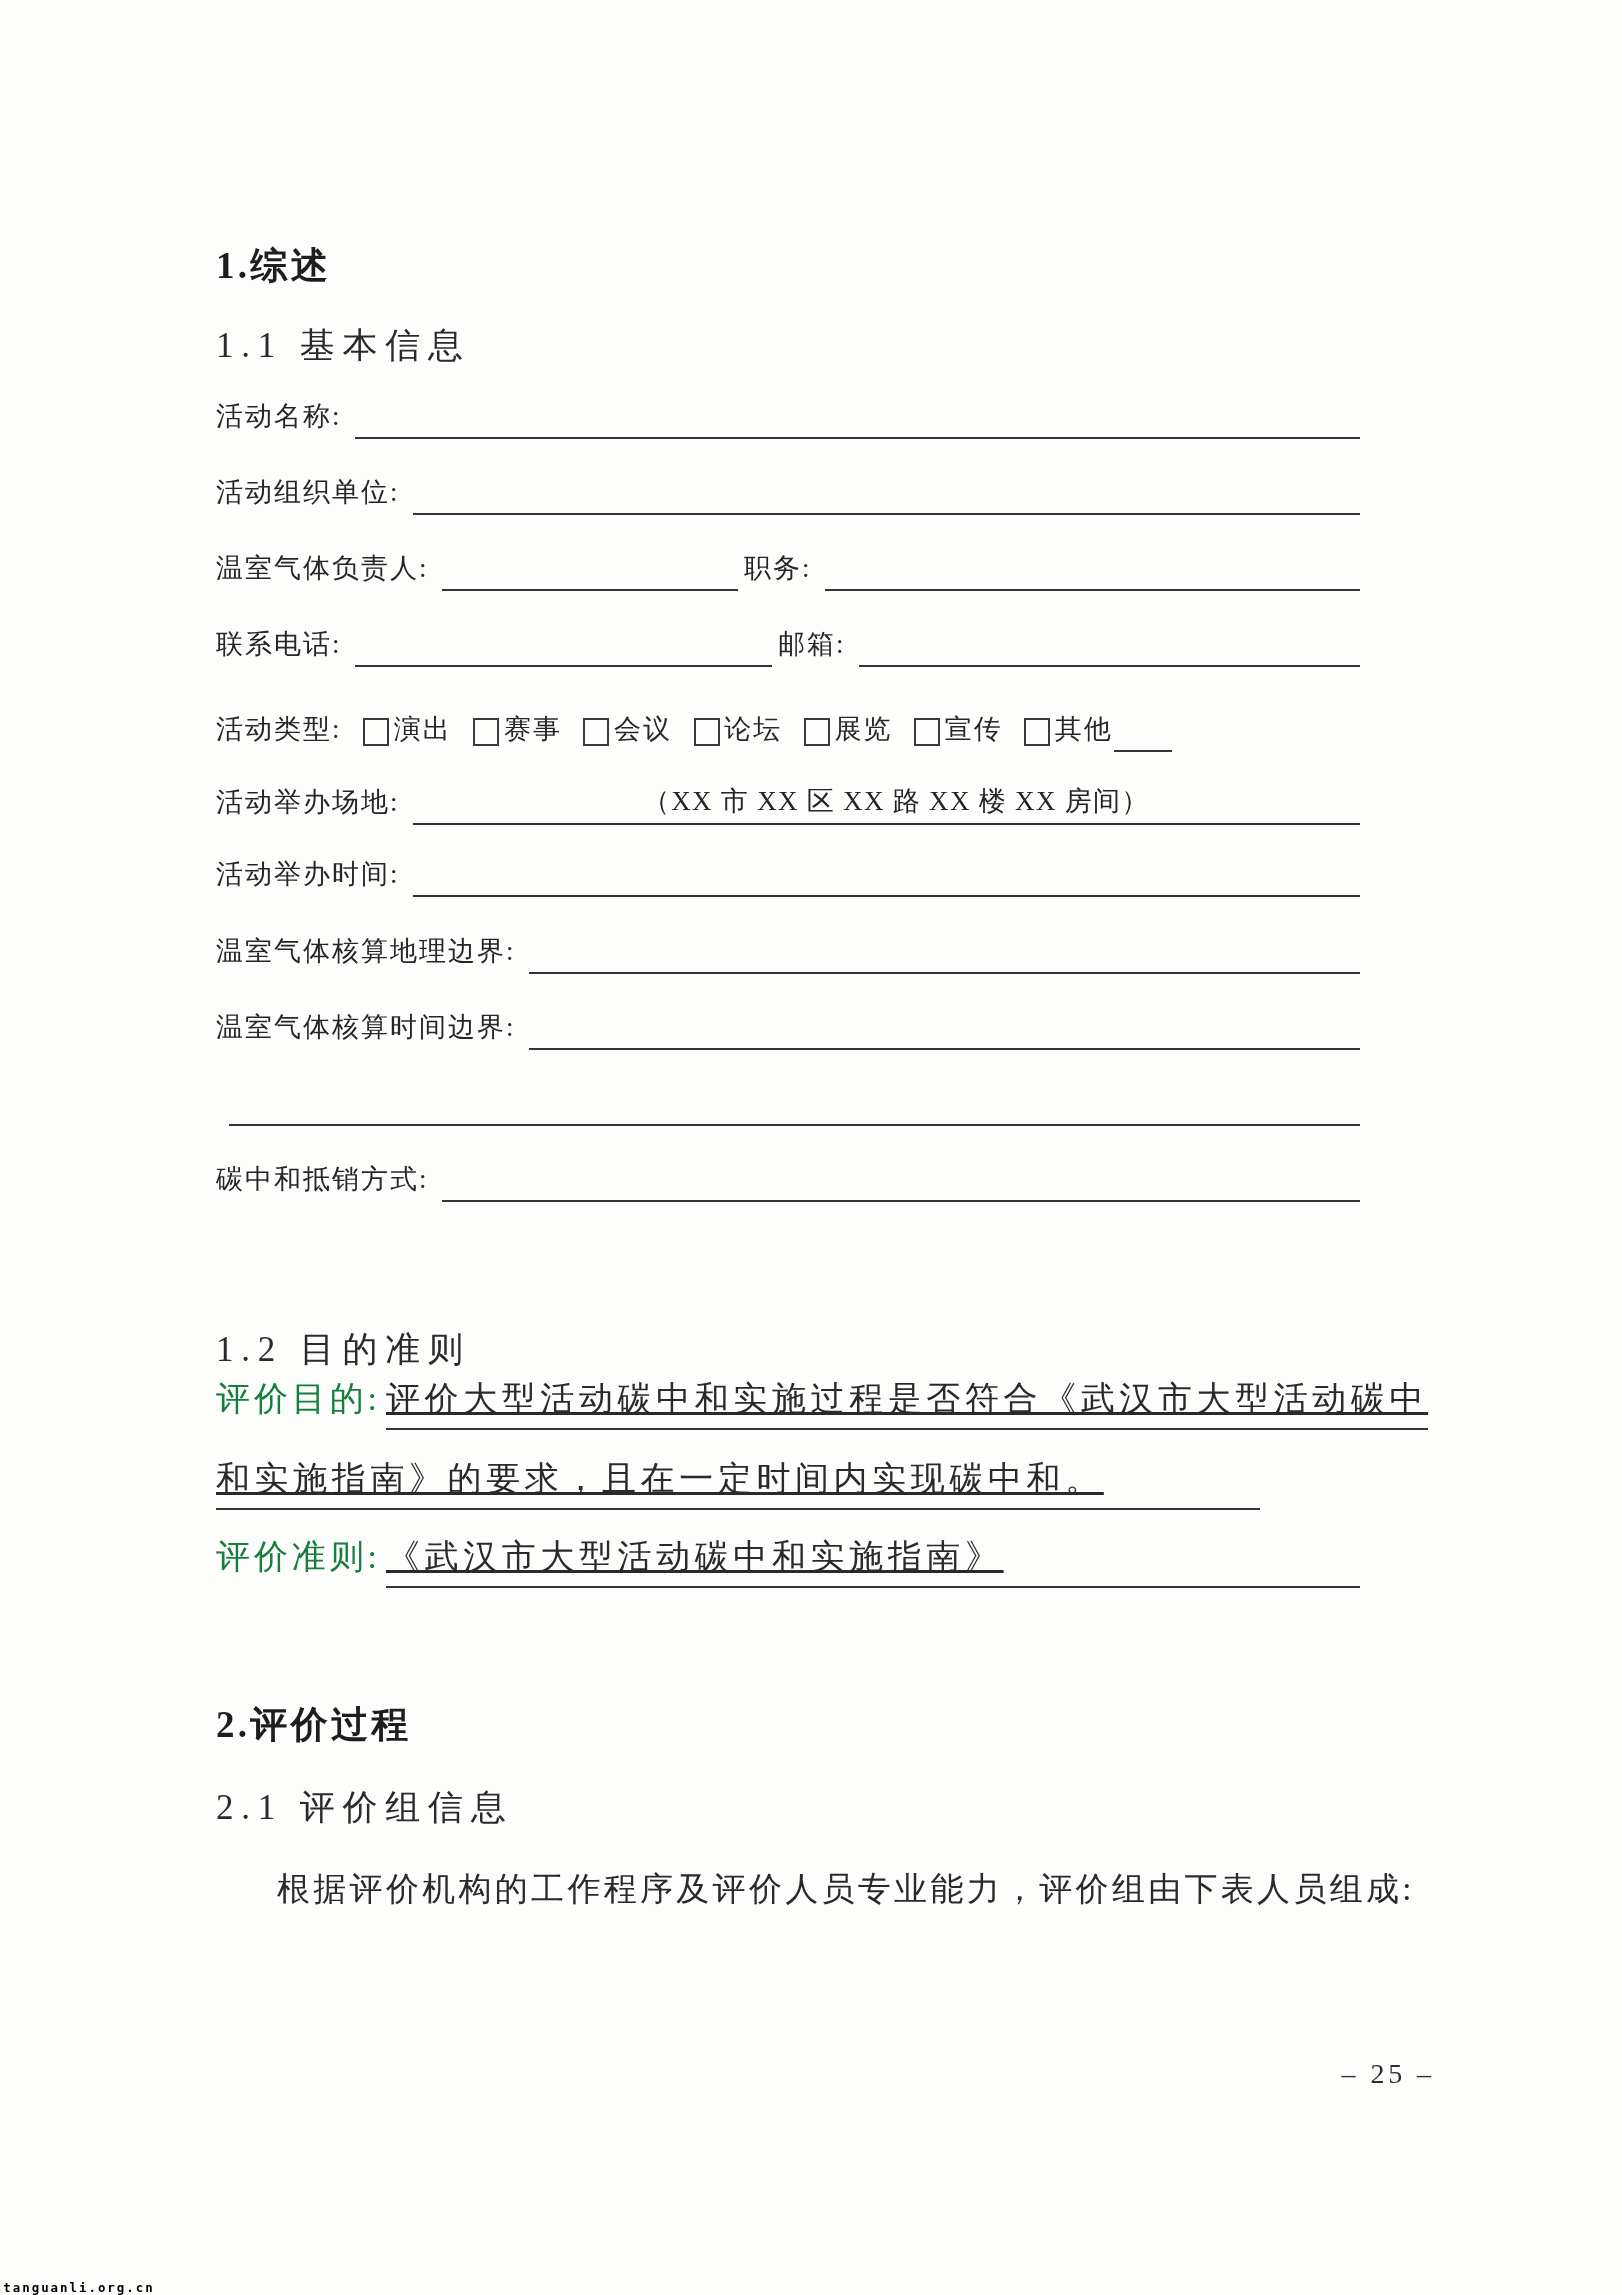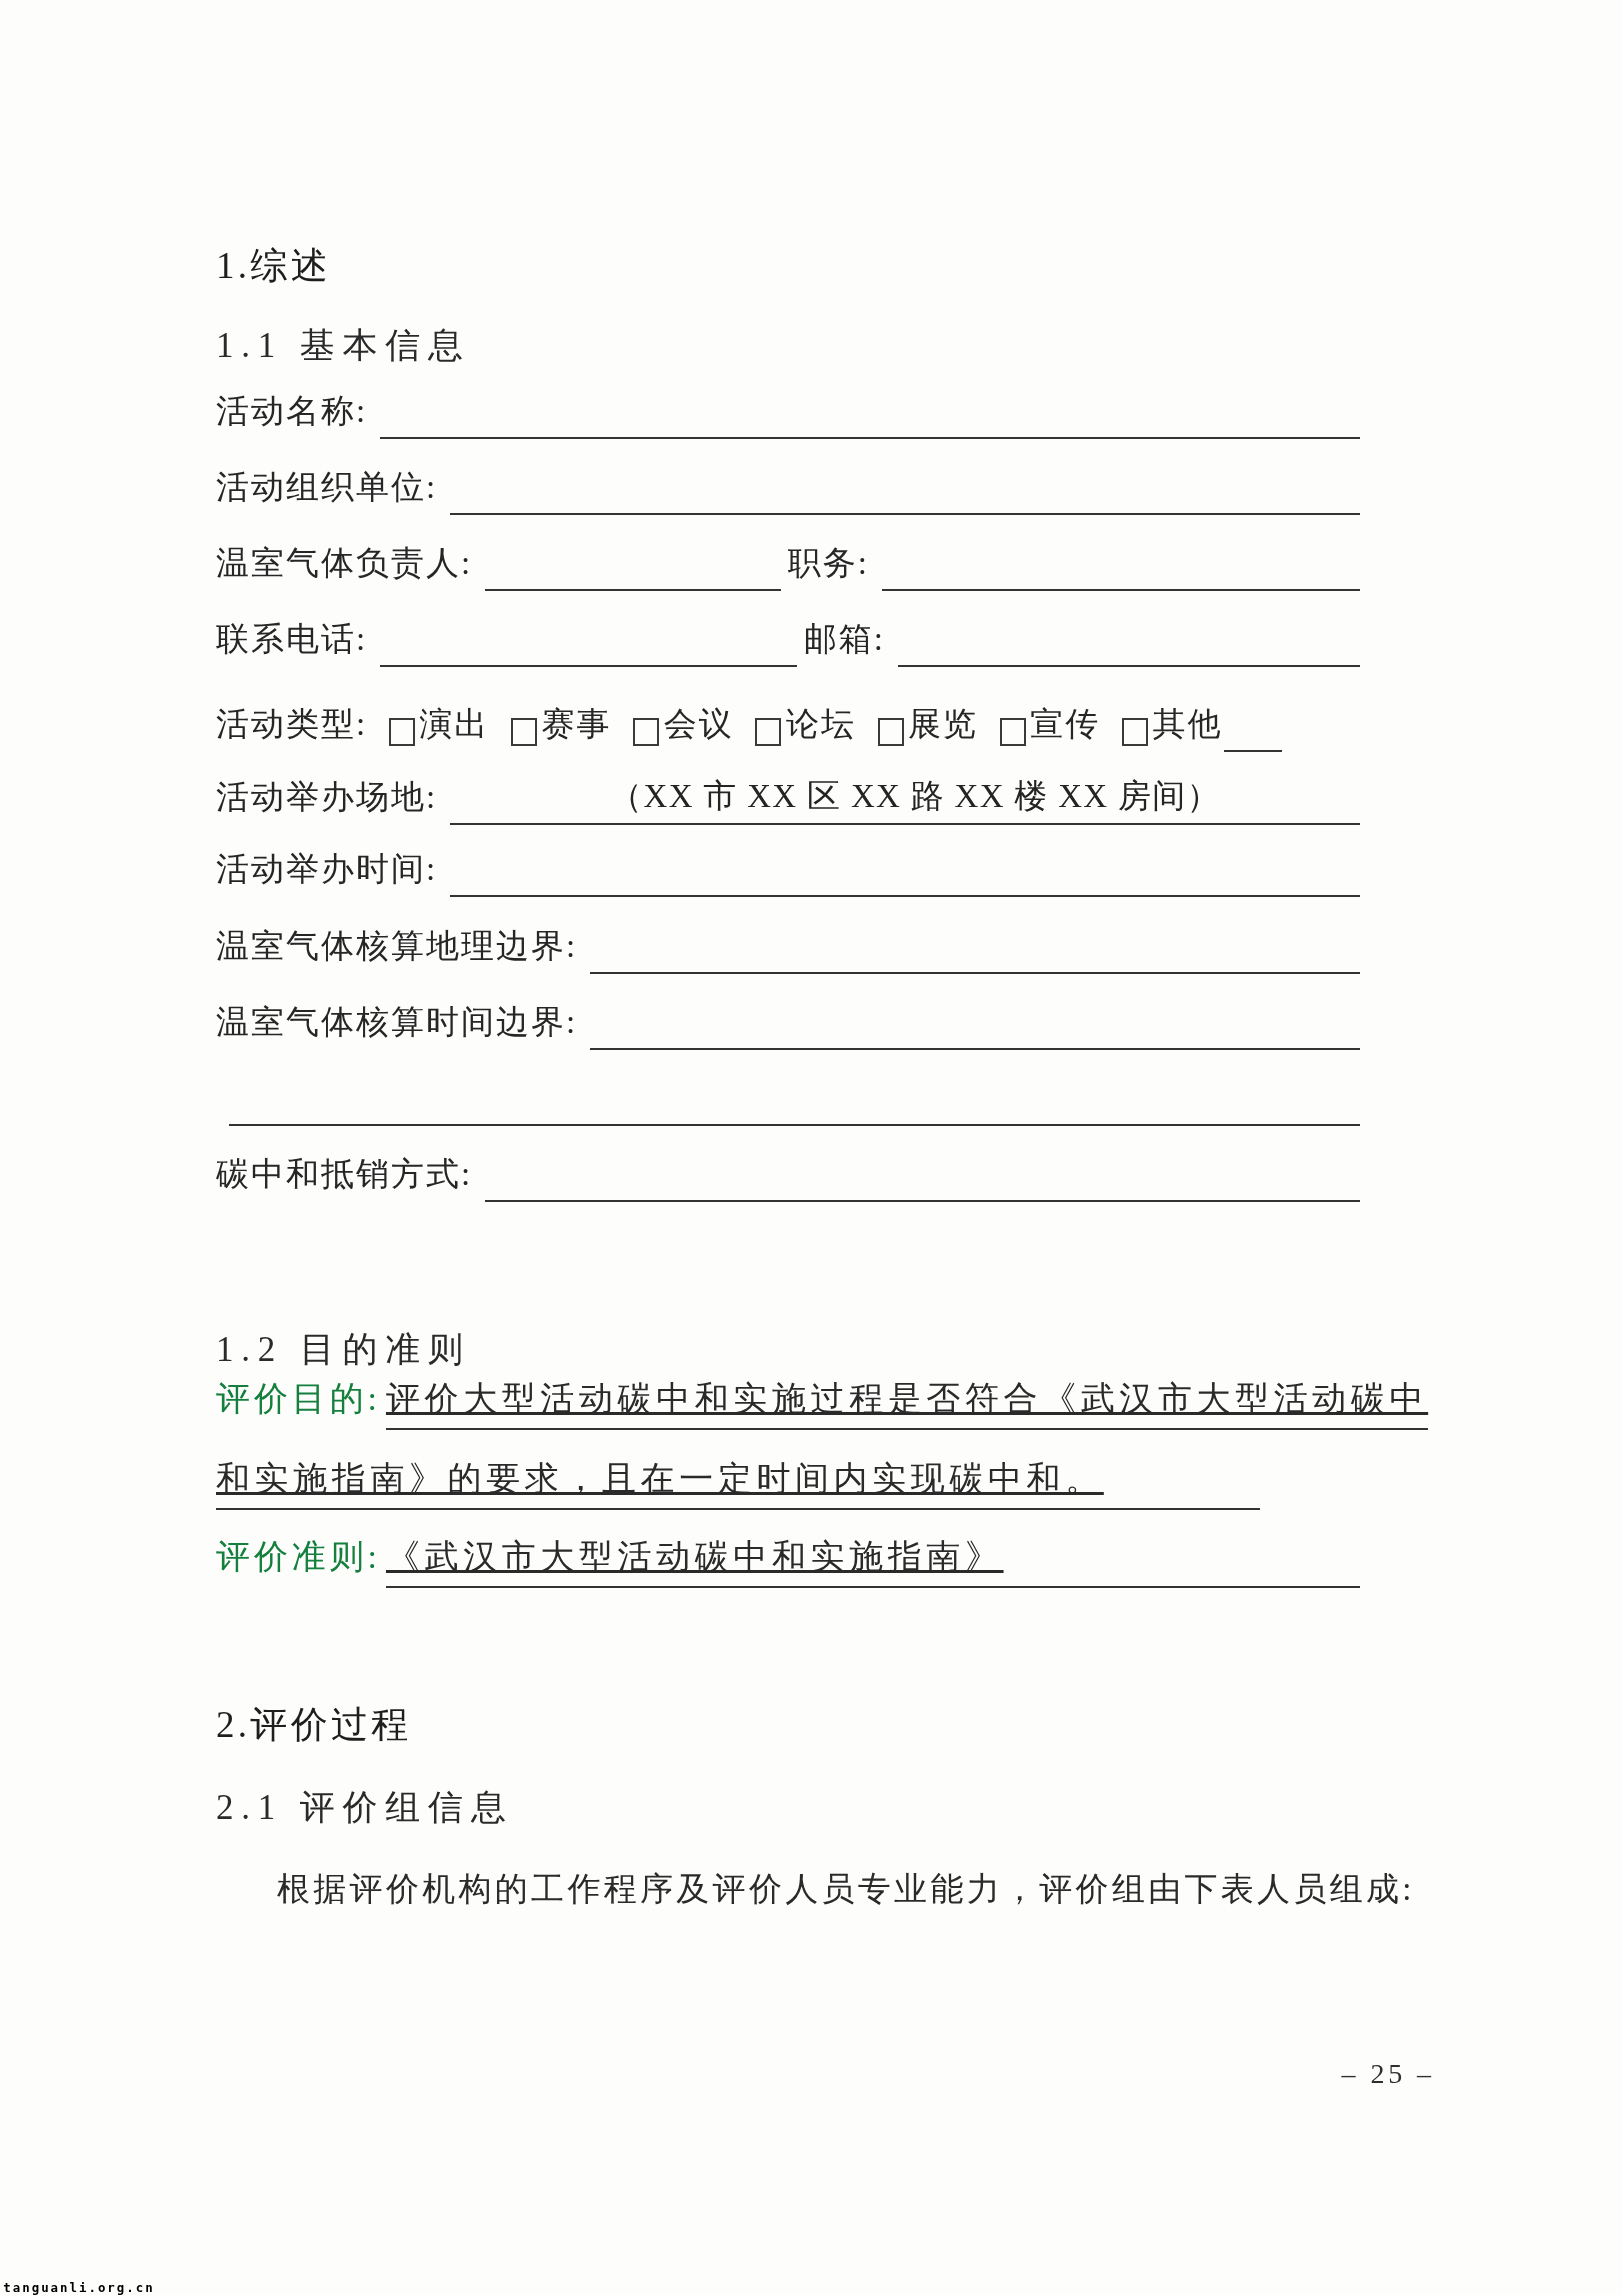--- a/index.html
+++ b/index.html
@@ -9,34 +9,34 @@
     background:#fdfdfc;
     overflow:hidden;
     font-family:"Liberation Serif","DejaVu Serif",serif;
     color:#242424;
   }
   .doc{position:absolute;left:216px;top:0;width:1202px;}
 
   
   .h-major{
     position:absolute;left:0;
-    font-size:37px;font-weight:normal;letter-spacing:3.3px;
+    font-size:37px;font-weight:bold;letter-spacing:3.3px;
     white-space:nowrap;color:#1e1e1e;
   }
   .h-minor{
     position:absolute;left:0;
     font-size:35px;font-weight:normal;letter-spacing:7.8px;
     white-space:nowrap;color:#2a2a2a;
   }
 
   
   .fr{
     position:absolute;left:0;width:1144px;height:42px;
     display:flex;align-items:flex-end;
-    font-size:33px;letter-spacing:2px;white-space:nowrap;
+    font-size:27px;letter-spacing:2px;white-space:nowrap;
   }
   .lbl{padding-bottom:5.2px;color:#262626;}
   .fill{border-bottom:2.6px solid #343434;height:6.5px;}
   .flex{flex:1 1 auto;}
   .gap-s{margin-left:13px;}
   .gap-m{margin-left:6.5px;margin-top:38px;}
 
   
   .opt{display:flex;align-items:flex-end;margin-left:21.6px;}
   .opt:first-of-type{margin-left:23.5px;}

